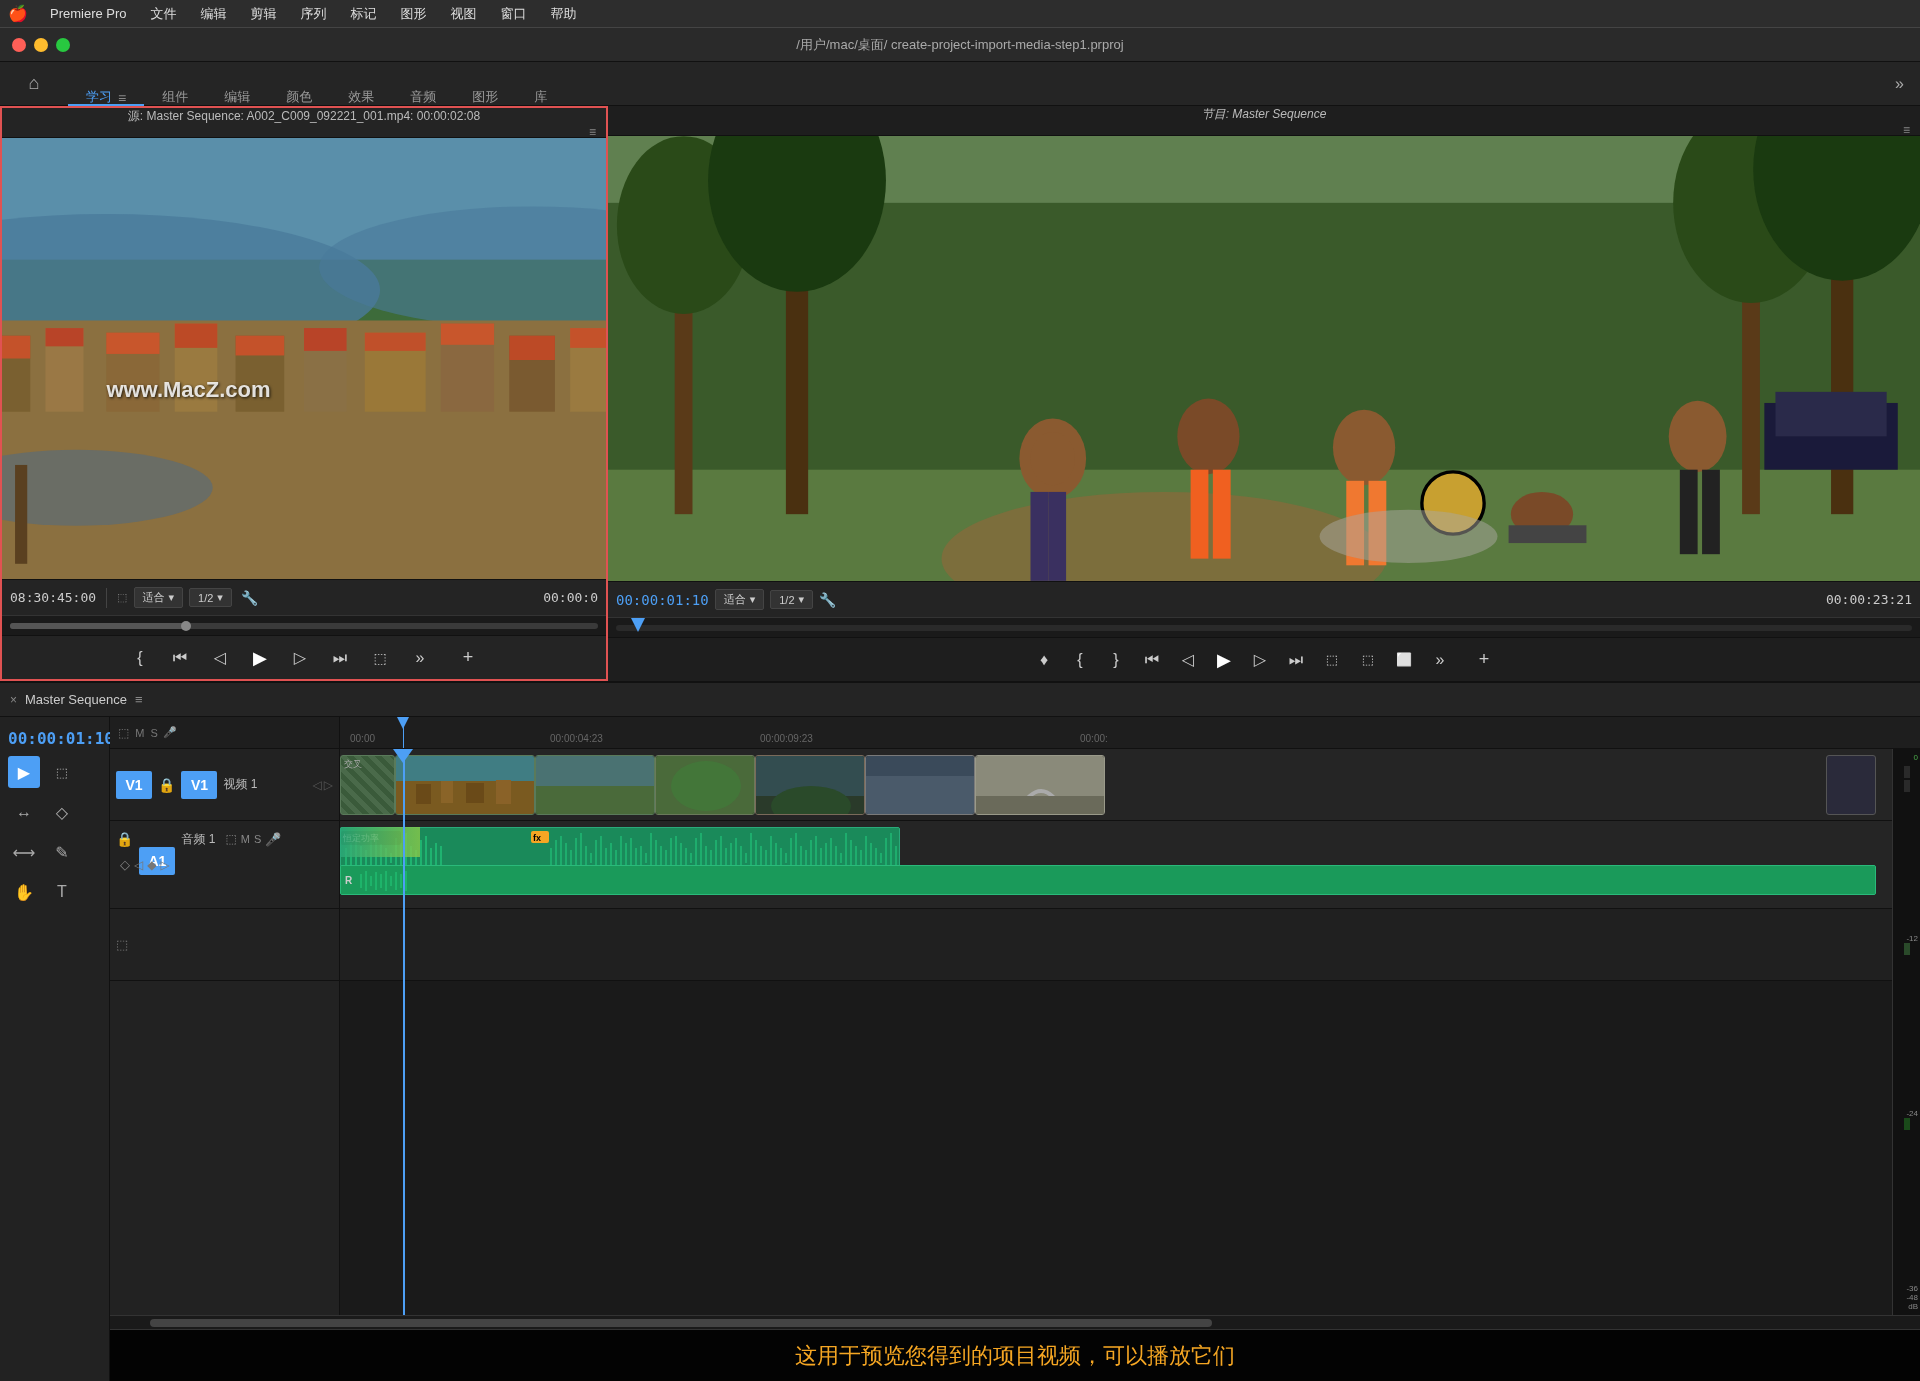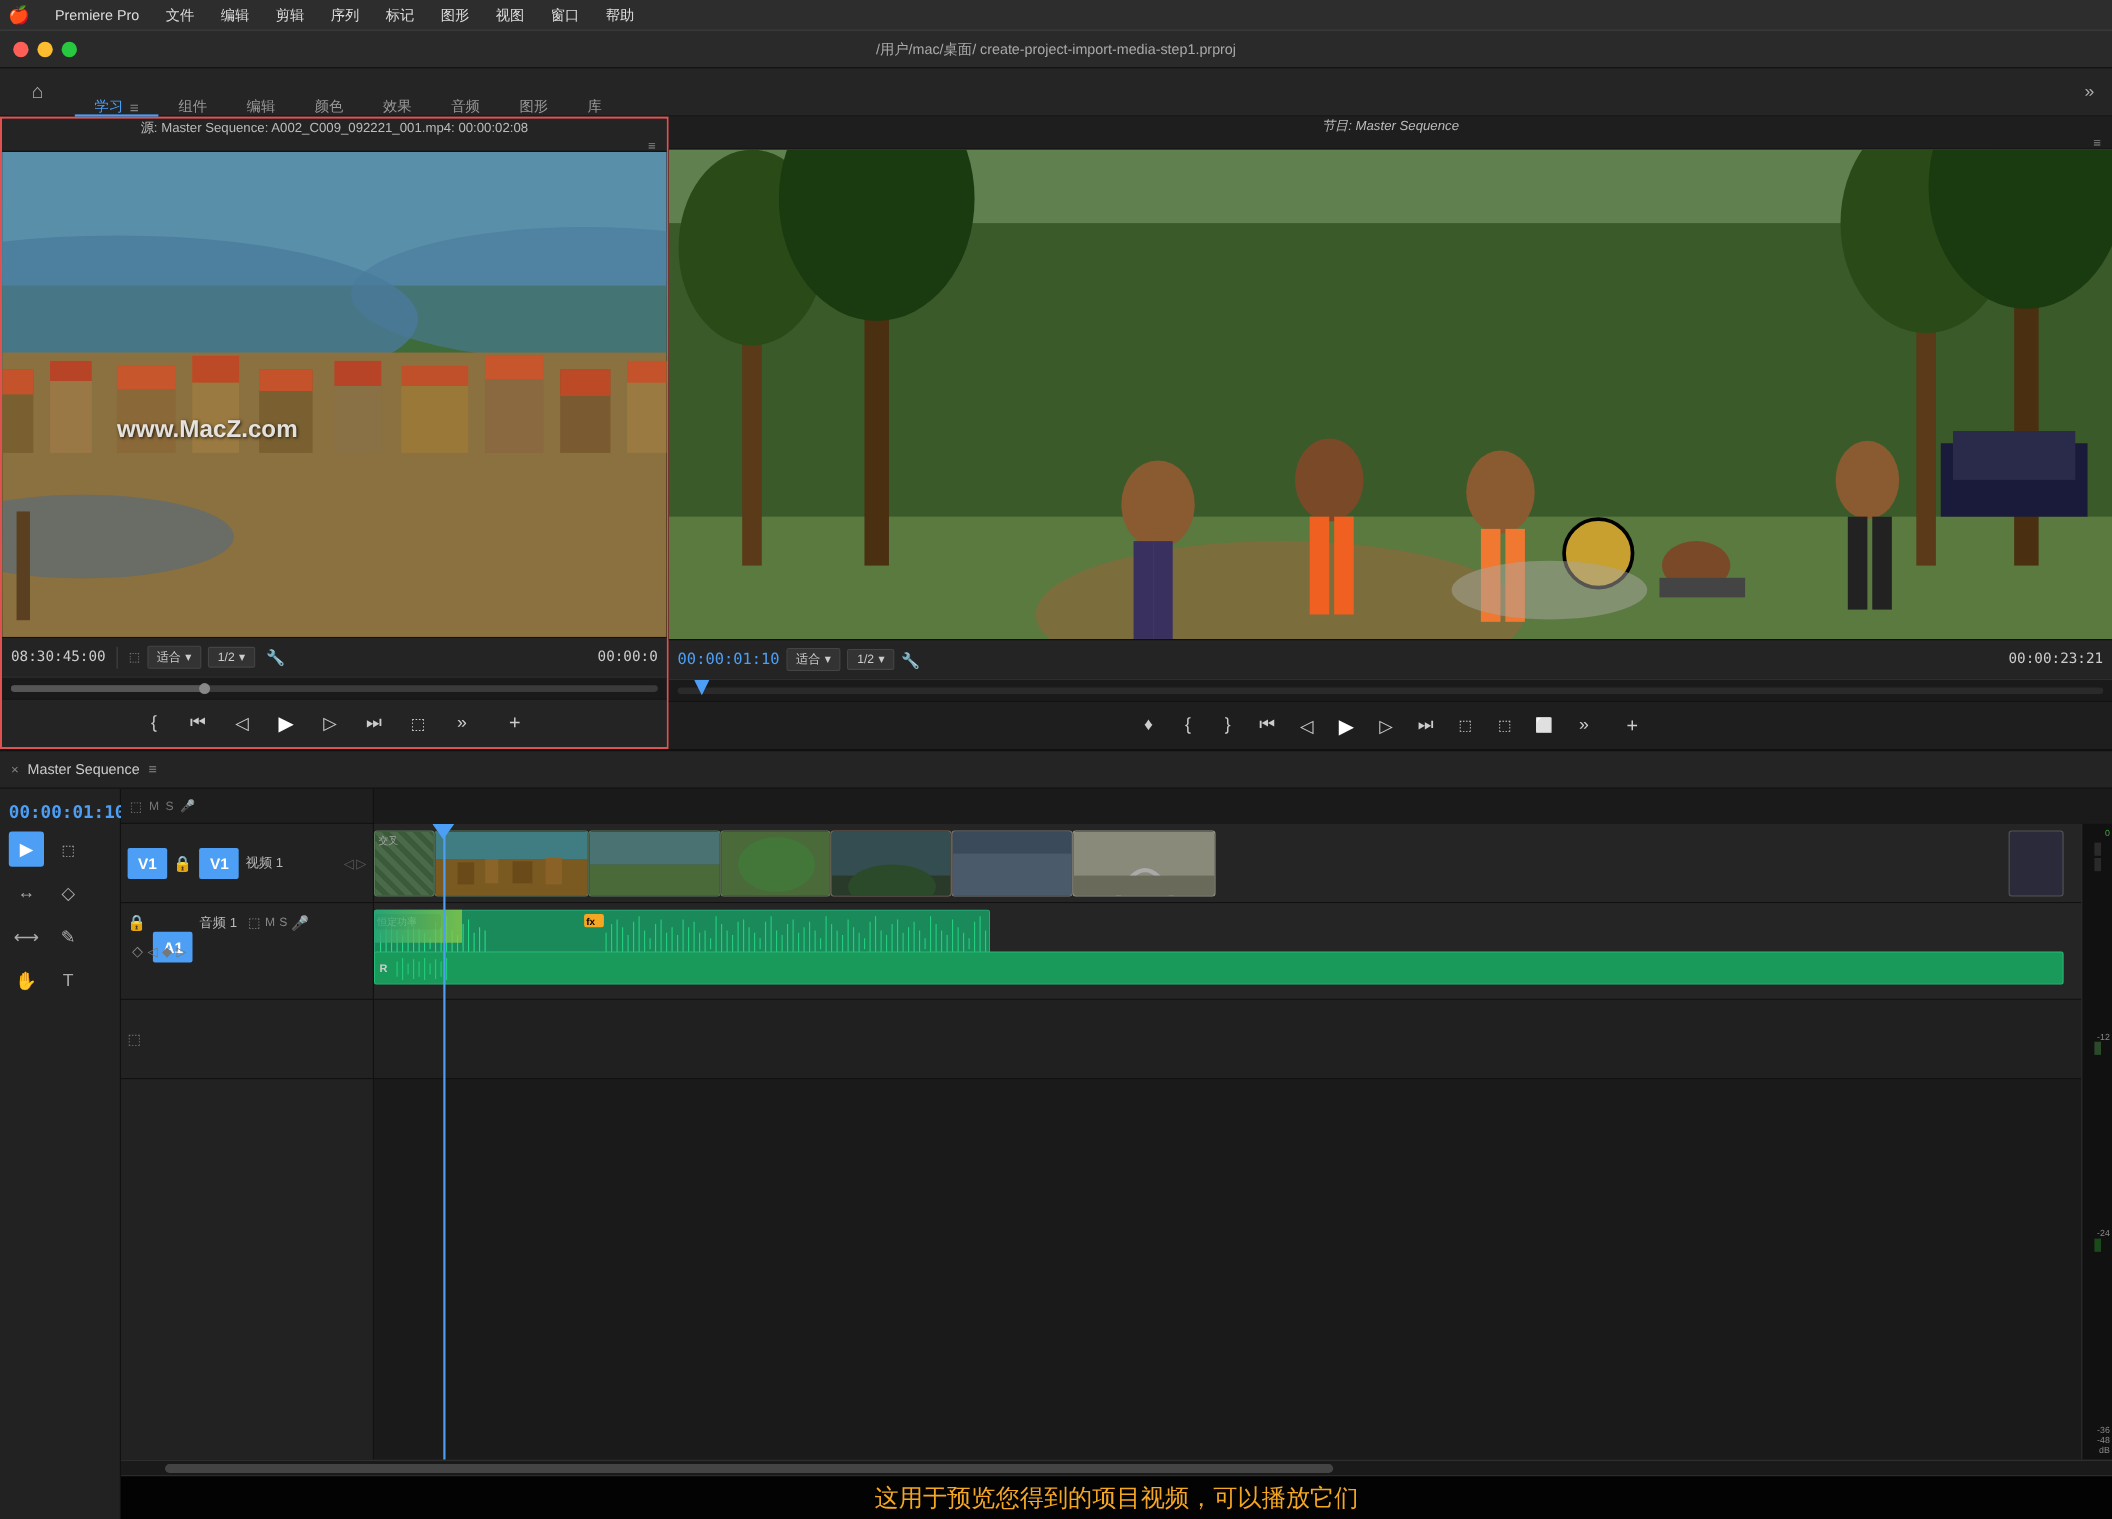--- a/index.html
+++ b/index.html
@@ -496,21 +496,21 @@
     .audio-track-content {
       height: 88px;
       background: #252525;
       border-bottom: 1px solid #111;
       position: relative;
       overflow: hidden;
     }
 
     
     .annotation-bar {
-      height: 40px;
+      height: 52px;
       background: rgba(0,0,0,0.85);
       display: flex;
       align-items: center;
       justify-content: center;
       border-top: 1px solid #333;
     }
     .annotation-text {
       color: #f5a623;
       font-size: 22px;
       font-weight: 500;
@@ -831,20 +831,29 @@
         <div style="display:flex; height:32px;">
 
           <div style="width:230px; background:#1e1e1e; border-right:1px solid #111; border-bottom:1px solid #111; flex-shrink:0; display:flex; align-items:center; padding:0 8px; gap:6px;">
 
             <span style="color:#777; font-size:12px">⬚</span>
             <span style="color:#777; font-size:11px">M</span>
             <span style="color:#777; font-size:11px">S</span>
             <span style="color:#777; font-size:11px">🎤</span>
           </div>
 
+          <div class="timeline-ruler" style="flex:1; position:relative;">
+            <div class="playhead">
+              <div class="playhead-marker"></div>
+            </div>
+            <span class="ruler-mark" style="left:10px;">00:00</span>
+            <span class="ruler-mark" style="left:210px;">00:00:04:23</span>
+            <span class="ruler-mark" style="left:420px;">00:00:09:23</span>
+            <span class="ruler-mark" style="left:740px;">00:00:</span>
+          </div>
         </div>
 
         <div style="display:flex; flex:1;">
 
           <div class="timeline-track-controls">
 
             <div class="track-row">
               <div class="track-label-btn">V1</div>
               <span style="color:#777; font-size:14px; cursor:pointer">🔒</span>
               <div class="track-label-btn">V1</div>

